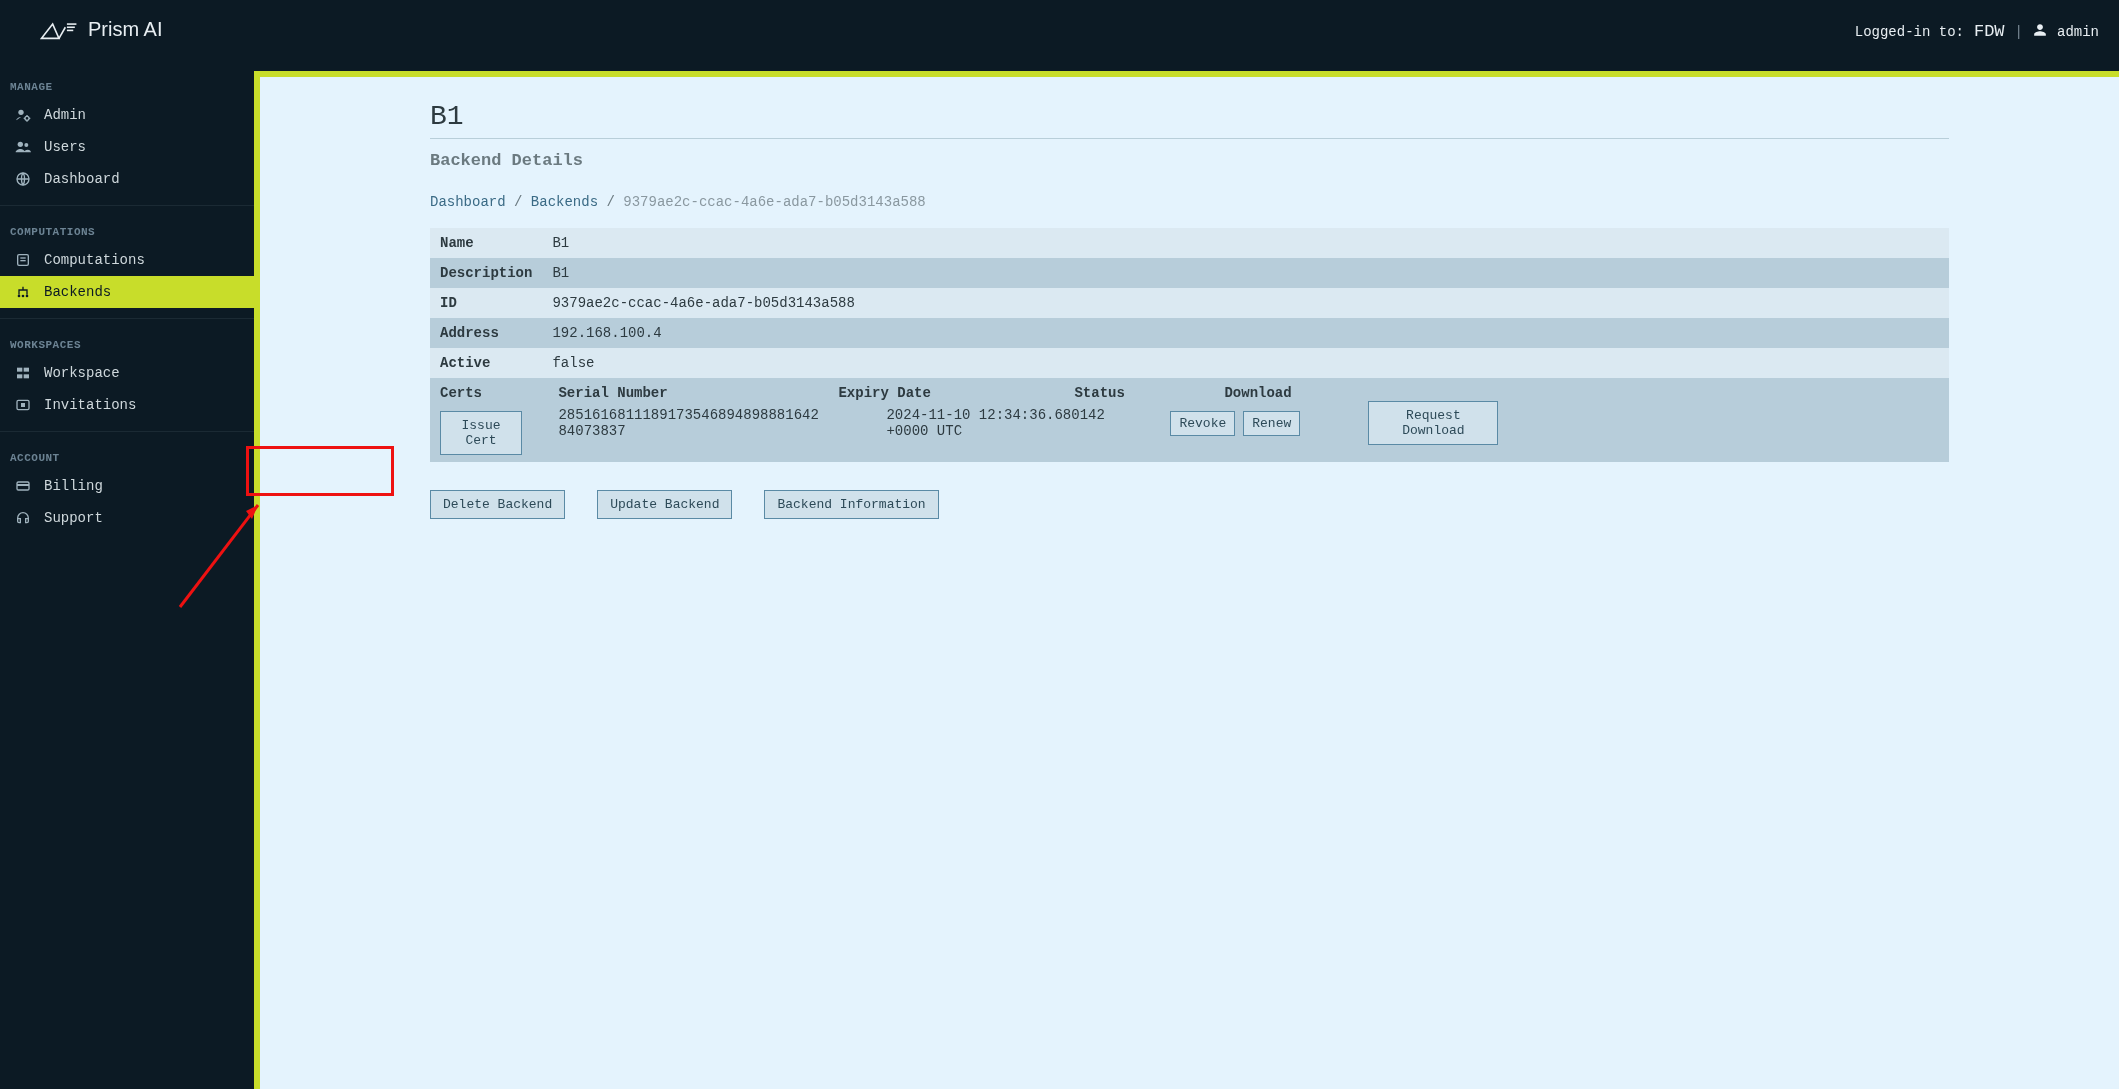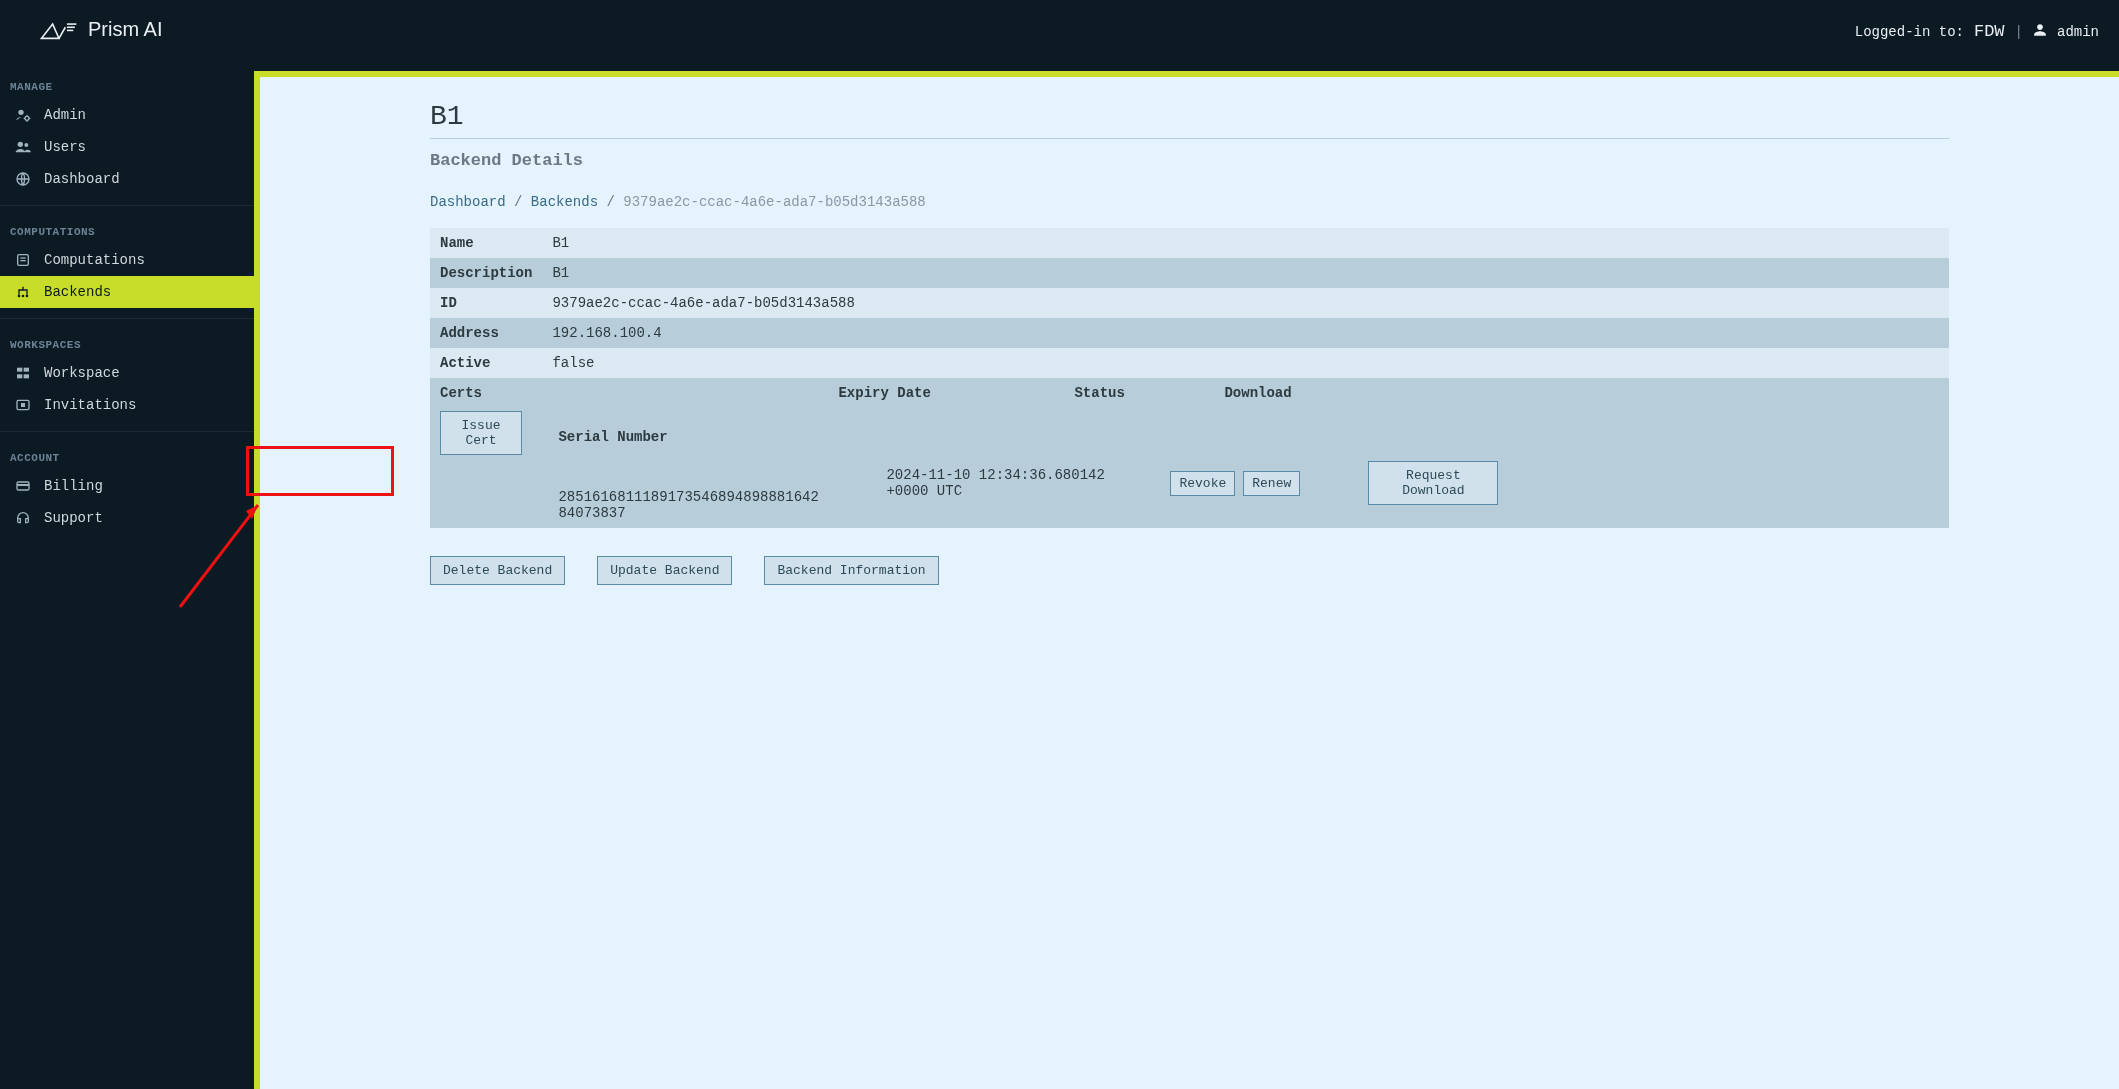--- a/index.html
+++ b/index.html
@@ -81,21 +81,21 @@
   table.details td { padding:7px 10px; vertical-align:top; }
   table.details tr:nth-child(odd) { background:#dbe9f2; }
   table.details tr:nth-child(even) { background:#b7cdda; }
   table.details td.key { font-weight:700; width:110px; }
   .certs-row { background:#b7cdda; }
   .certs-row td { padding:10px; }
   .cert-head { display:flex; font-weight:700; gap:0; }
   .cert-head > div { padding:0 6px; }
   .cert-body { display:flex; align-items:center;gap:48px;  }
   .cert-body > div { padding:0 6px;  }
-  .col-serial { flex: 0 0 280px; word-break:break-all;margin-top:44px;}
+  .col-serial { flex: 0 0 280px; word-break:break-all;}
   .col-exp { flex: 0 0 236px;}
   .col-status { flex: 0 0 150px;}
   .col-dl { flex: 0 0 120px;}
   .issue-cell { width:110px; vertical-align:top; }
   .btn {
     display:inline-block;
     border:1px solid #5a8aa5;
     background:#d0e1eb;
     color:#2d4a58;
     padding:6px 12px;

